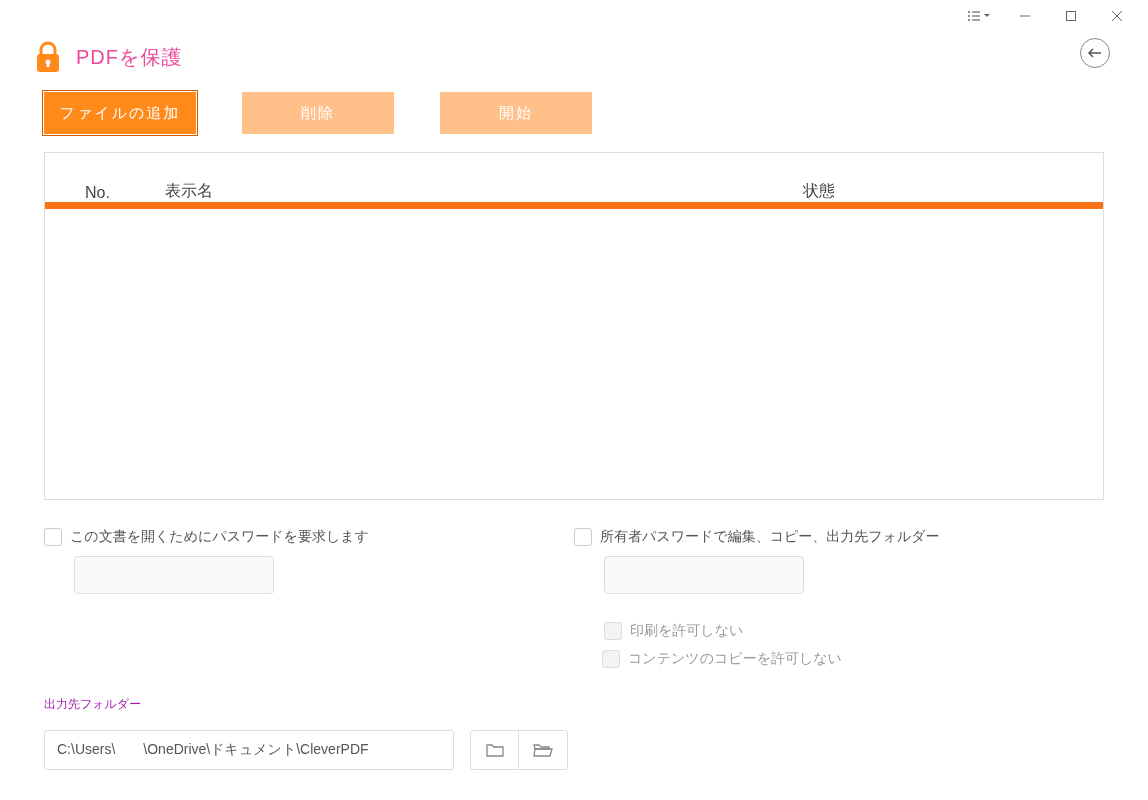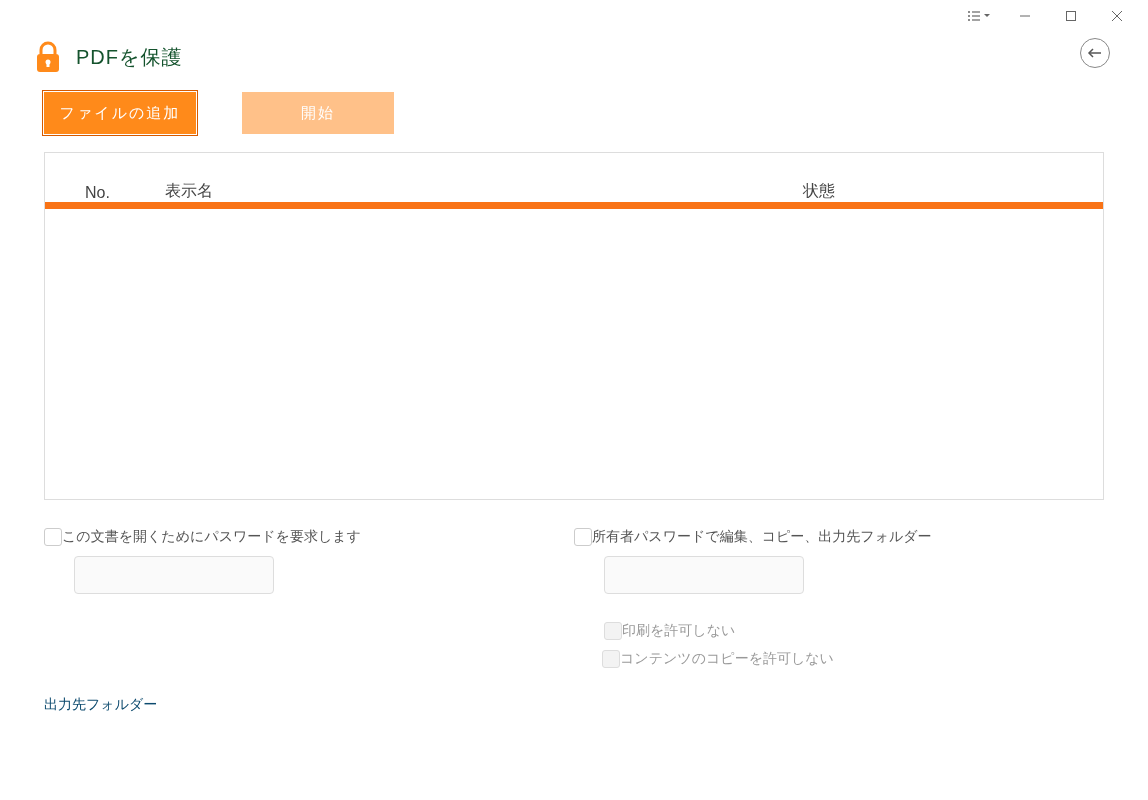--- a/index.html
+++ b/index.html
@@ -39,21 +39,21 @@
   justify-content: center;
 }
 .header {
   display: flex;
   align-items: center;
   padding: 8px 34px 12px 34px;
   position: relative;
 }
 .header .title {
   font-size: 20px;
-  color: #14532d;
+  color: #ec4899;
   margin-left: 14px;
   letter-spacing: 1px;
 }
 .back-circle {
   position: absolute;
   right: 38px;
   top: 6px;
   width: 30px;
   height: 30px;
   border: 1.5px solid #888;
@@ -108,21 +108,21 @@
   display: flex;
   padding: 28px 44px 0 44px;
   gap: 0;
 }
 .opt-col {
   flex: 1;
 }
 .checkrow {
   display: flex;
   align-items: center;
-  gap: 0;
+  gap: 8px;
   margin-bottom: 10px;
   color: #555;
   font-size: 14px;
 }
 .checkbox {
   width: 18px;
   height: 18px;
   border: 1.5px solid #ccc;
   border-radius: 3px;
   flex-shrink: 0;
@@ -134,22 +134,22 @@
   border: 1px solid #ddd;
   border-radius: 4px;
   margin-left: 30px;
   background: #fafafa;
 }
 .sublabel { color: #999; margin-left: 0; }
 .output-section {
   padding: 18px 44px 0 44px;
 }
 .output-label {
-  color: #0c4a6e;
-  font-size: 14px;
+  color: #a21caf;
+  font-size: 12px;
   margin-bottom: 17px;
 }
 .output-row {
   display: flex;
   gap: 16px;
   align-items: center;
 }
 .output-path {
   width: 410px;
   height: 40px;
@@ -224,20 +224,21 @@
   <div class="back-circle">
     <svg width="16" height="12" viewBox="0 0 16 12">
       <line x1="2" y1="6" x2="14" y2="6" stroke="#555" stroke-width="1.5"></line>
       <path d="M6 2 L2 6 L6 10" fill="none" stroke="#555" stroke-width="1.5"></path>
     </svg>
   </div>
 </div>
 
 <div class="toolbar">
   <button class="btn primary">ファイルの追加</button>
+  <button class="btn secondary">削除</button>
   <button class="btn secondary">開始</button>
 </div>
 
 <div class="table-wrap">
   <div class="table-head">
     <div class="col-no">No.</div>
     <div class="col-name">表示名</div>
     <div class="col-status">状態</div>
   </div>
   <div class="table-body"></div>
@@ -263,13 +264,29 @@
     </div>
     <div class="checkrow" style="margin-left:28px">
       <div class="checkbox disabled"></div>
       <span class="sublabel">コンテンツのコピーを許可しない</span>
     </div>
   </div>
 </div>
 
 <div class="output-section">
   <div class="output-label">出力先フォルダー</div>
+  <div class="output-row">
+    <div class="output-path">C:\Users\　　\OneDrive\ドキュメント\CleverPDF</div>
+    <div class="icon-btn-group">
+      <div class="icon-btn">
+        <svg width="18" height="14" viewBox="0 0 18 14">
+          <path d="M1 2 h5 l2 2 h9 v9 h-16 z" fill="none" stroke="#888" stroke-width="1.3"></path>
+        </svg>
+      </div>
+      <div class="icon-btn">
+        <svg width="20" height="14" viewBox="0 0 20 14">
+          <path d="M1 2 h5 l2 2 h8 v2 h-14 z" fill="none" stroke="#888" stroke-width="1.3"></path>
+          <path d="M2 6 h17 l-2 7 h-16 z" fill="none" stroke="#888" stroke-width="1.3"></path>
+        </svg>
+      </div>
+    </div>
+  </div>
 </div>
 
 </body></html>

